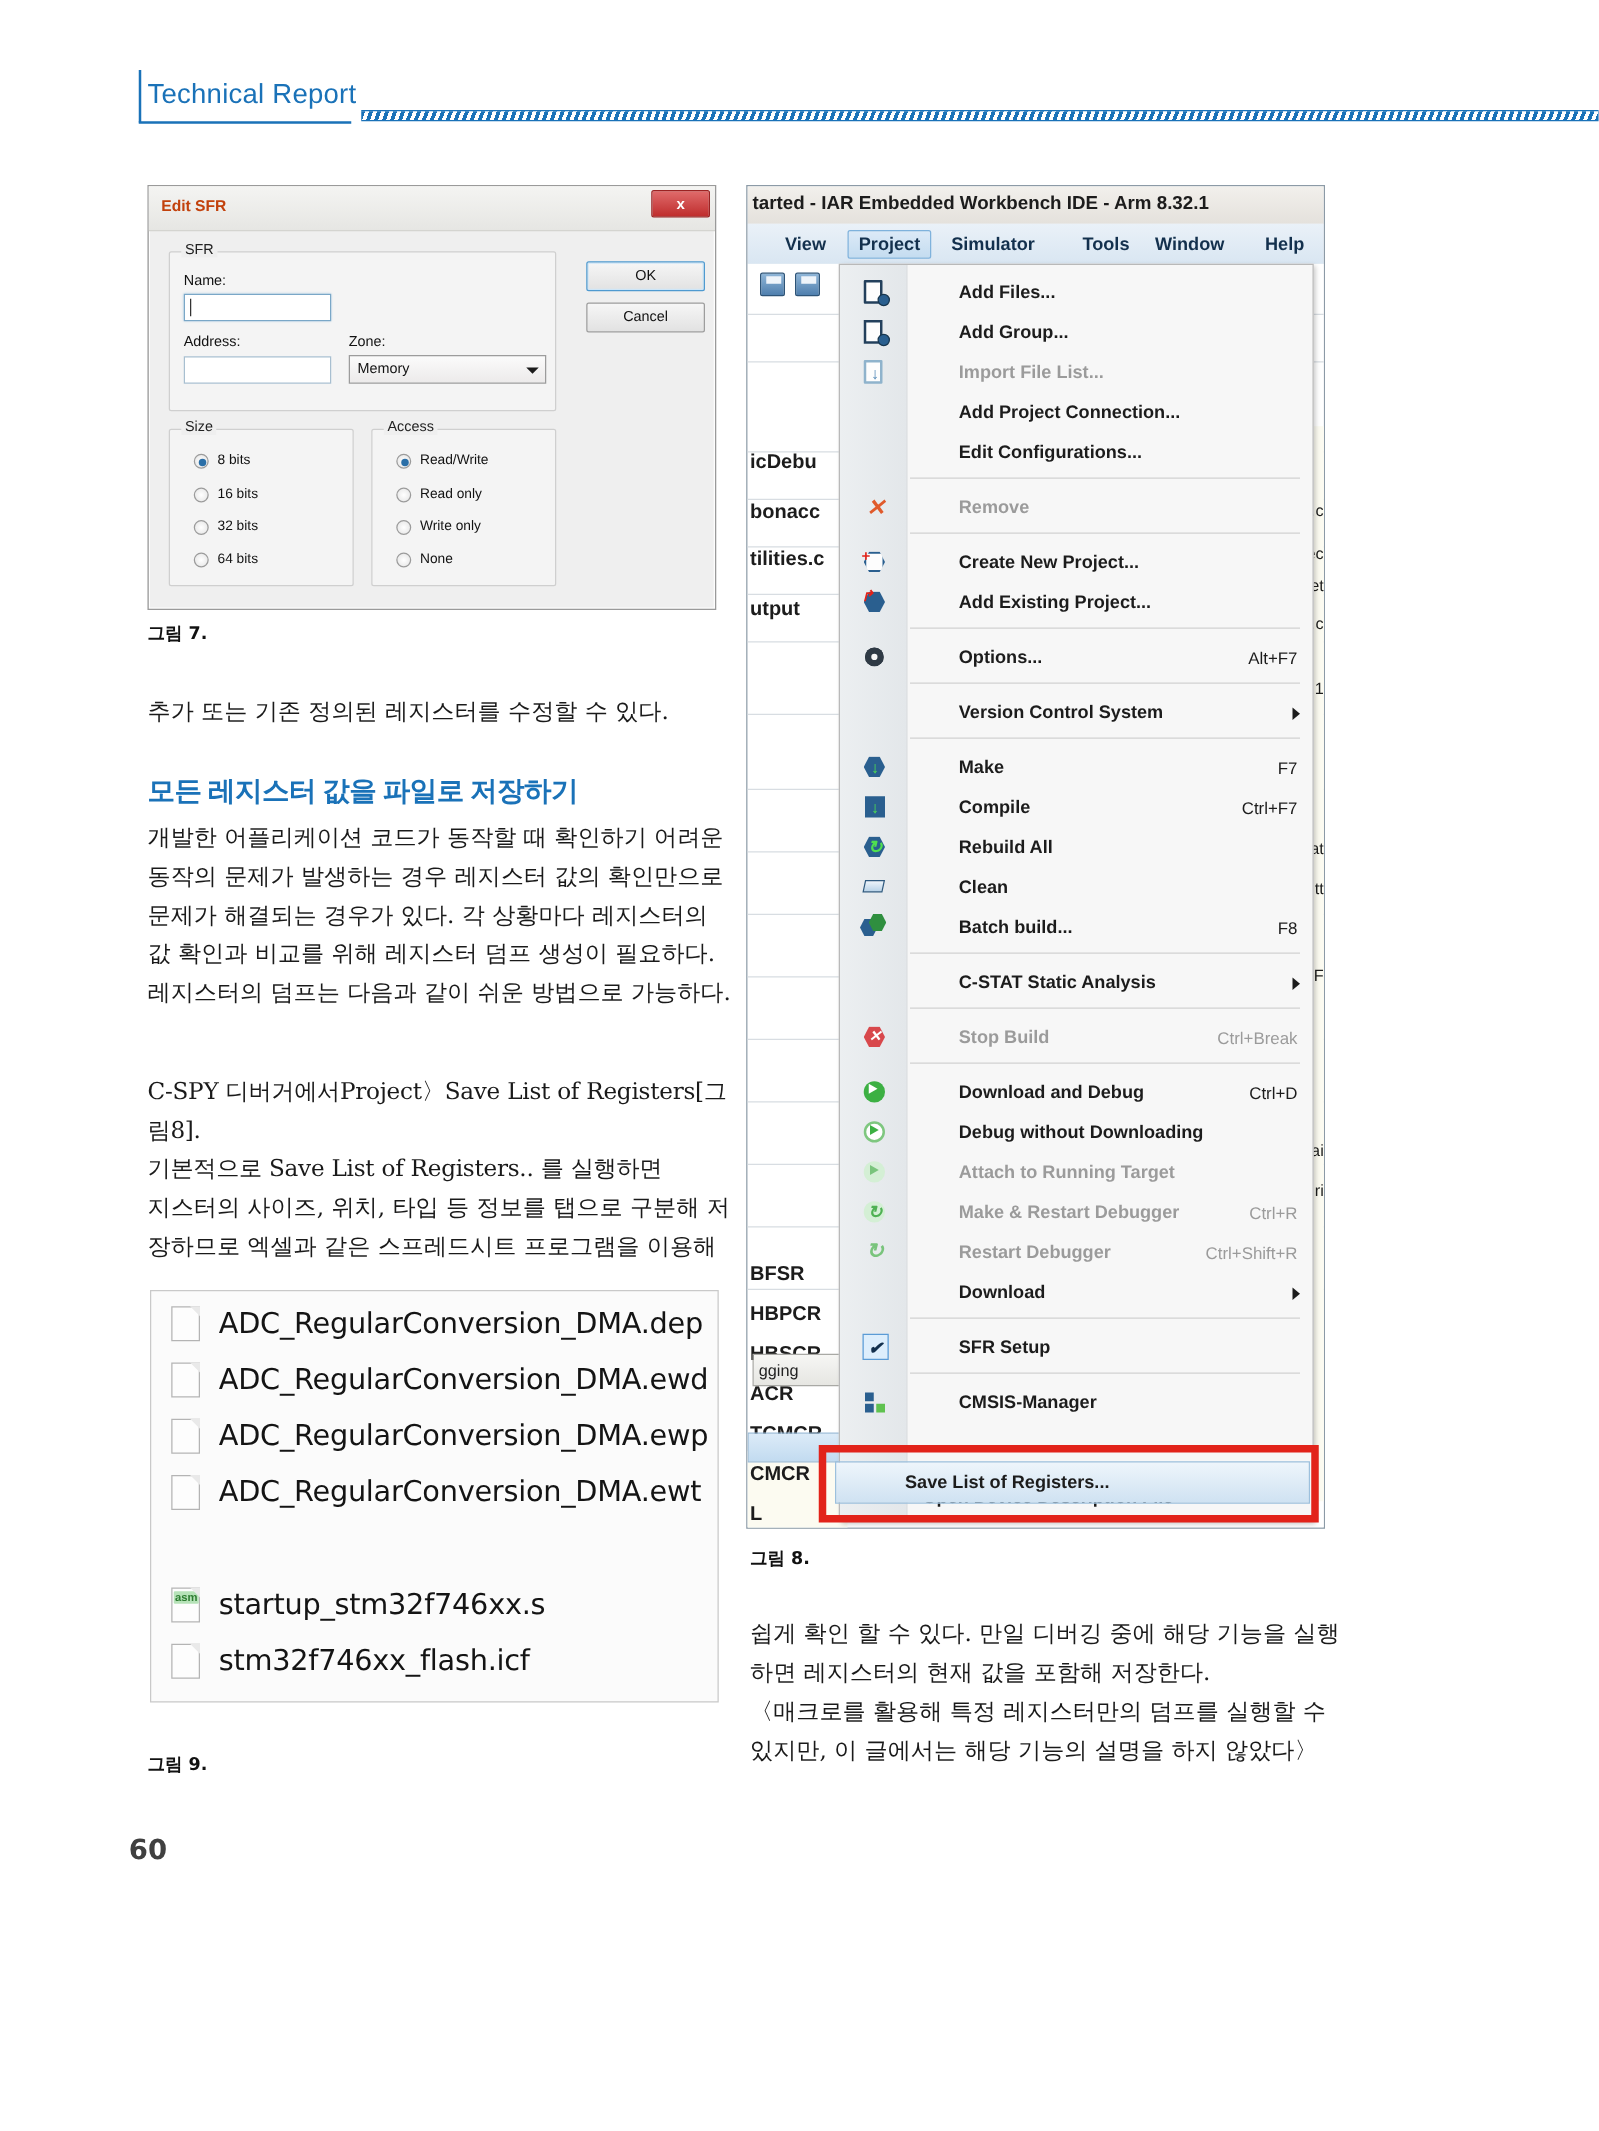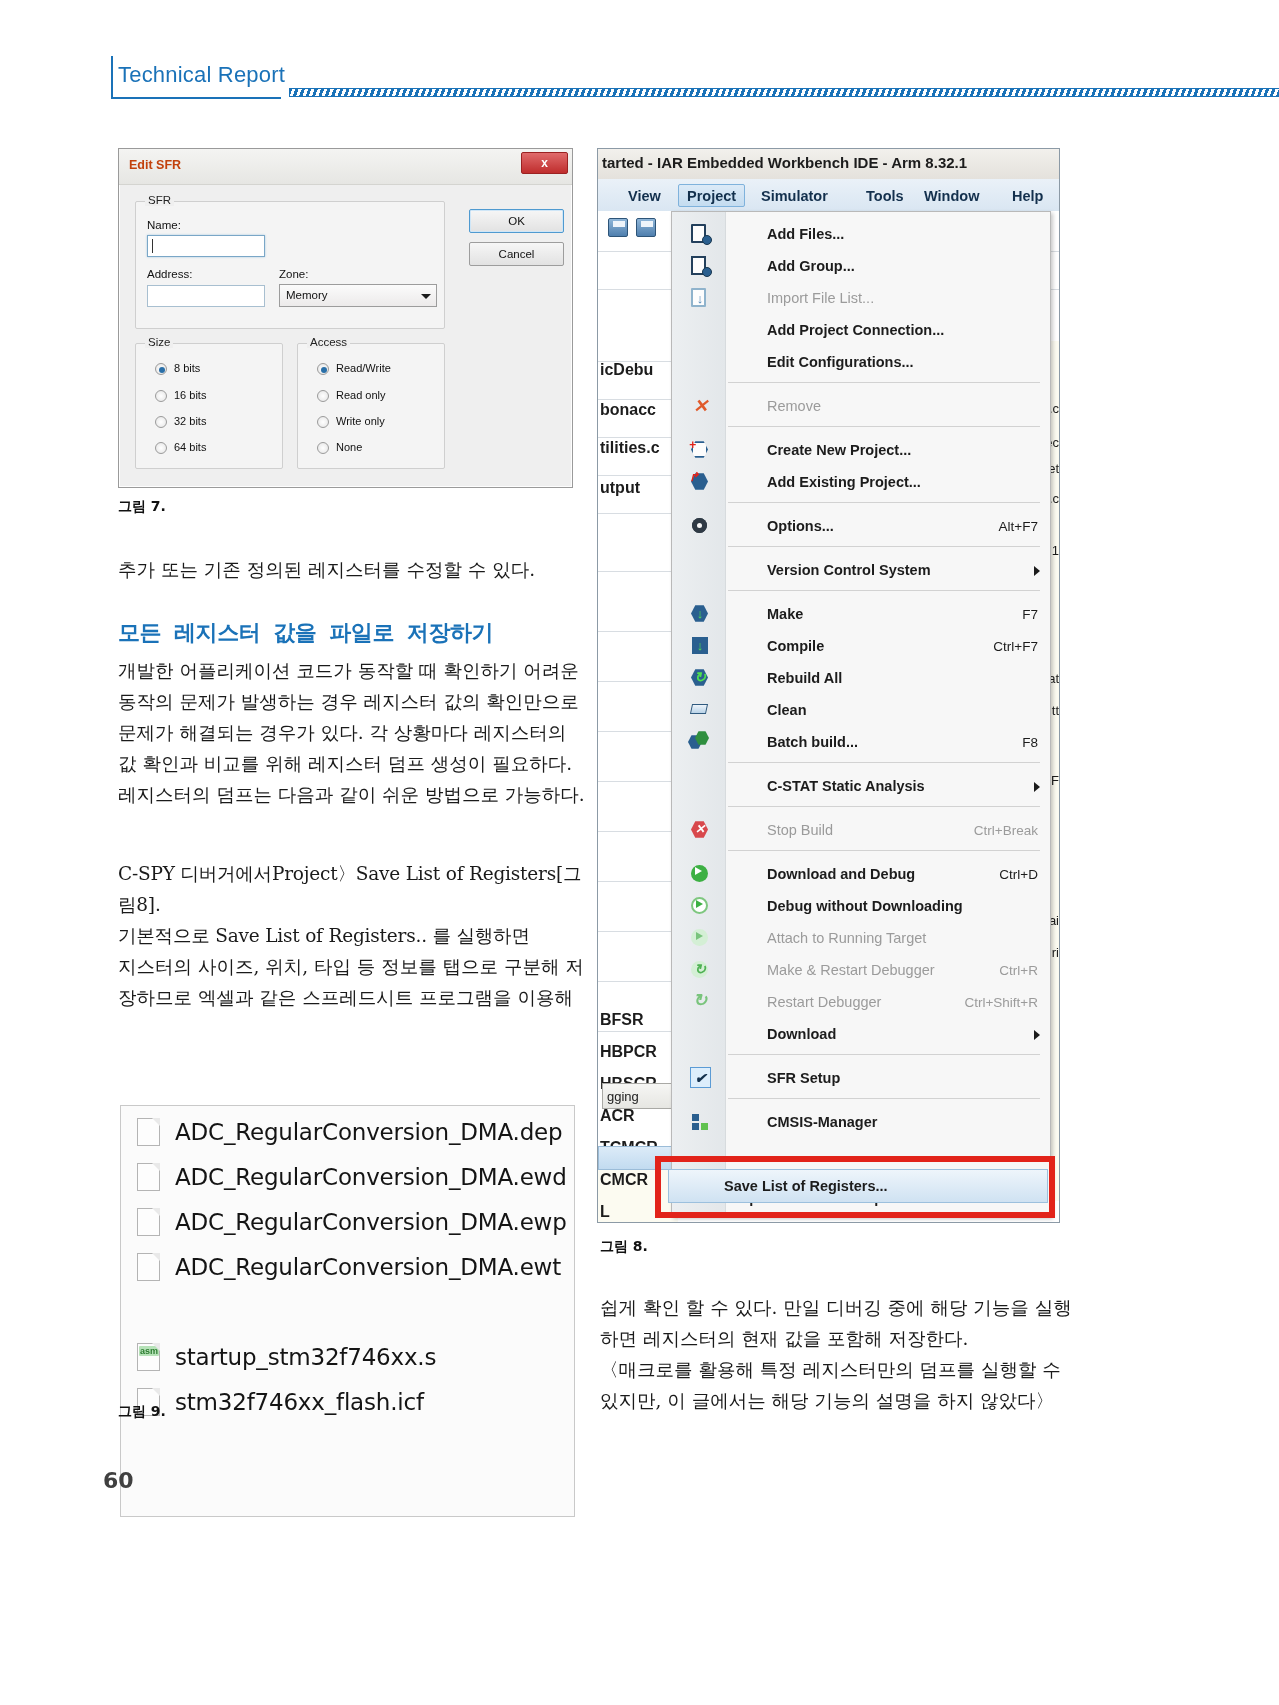--- a/index.html
+++ b/index.html
@@ -36,21 +36,21 @@
   .col { position:absolute; }
   .kr {
     font-family:"DejaVu Serif","Liberation Serif", serif;
     font-size:18.5px; line-height:31px; color:#1a1a1a;
   }
   .cap {
     font-family:"DejaVu Sans","Liberation Sans", sans-serif;
     font-size:14px; font-weight:bold; color:#111;
   }
   .subhead {
-    font-family:Liberation Mono, monospace;
+    font-family:Liberation Serif, serif;
     font-size:22px; font-weight:bold; color:#1a72b8; letter-spacing:-.4px;
   }
   .mono-kr { letter-spacing:-.2px; }
 
   
   #fig7 {
     position:absolute; left:118px; top:148px; width:455px; height:340px;
     background:#efefef; border:1px solid #9a9a9a;
     box-shadow:0 0 0 1px #fdfdfd inset;
   }
@@ -191,21 +191,21 @@
     border-right:1px solid #d7dbde;
   }
   .mi {
     position:absolute; left:0; width:380px; height:32px;
     display:flex; align-items:center;
   }
   .mi-label {
     position:absolute; left:66px; font-size:14.5px; font-weight:bold;
     color:#1c1c1c; white-space:nowrap;margin-left:29px;
   }
-  .mi.disabled .mi-label { color:#9b9b9b; font-weight:normal; }
+  .mi.disabled .mi-label { color:#9b9b9b; font-weight:bold; }
   .mi-accel {
     position:absolute; right:14px; font-size:13.5px; color:#1c1c1c;
     white-space:nowrap;
   }
   .mi.disabled .mi-accel { color:#9b9b9b; }
   .mi-sub {
     position:absolute; right:12px; width:0; height:0;
     border-top:5px solid transparent; border-bottom:5px solid transparent;
     border-left:6px solid #1c1c1c;
   }
@@ -287,21 +287,21 @@
     position:absolute; left:55px; top:8px; font-size:14.5px;
     font-weight:bold; color:#1c1c1c; white-space:nowrap;
   }
   #odf {
     position:absolute; left:66px; top:978px; font-size:14.5px;
     font-weight:bold; color:#1c1c1c; white-space:nowrap;
   }
 
   
   #fig9 {
-    position:absolute; left:120px; top:1105px; width:455px; height:412px;
+    position:absolute; left:120px; top:1032px; width:455px; height:330px;
     background:#fbfbfb; border:1px solid #c9c9c9;
   }
   .frow {
     position:absolute; left:0; width:455px; height:45px;
     display:flex; align-items:center;
   }
   .frow.sel { background:linear-gradient(#cfe4f5,#b5d4ee); }
   .fico {
     position:absolute; left:16px; top:9px; width:23px; height:28px;
     background:#fdfdfd; border:1px solid #b4b4b4;

